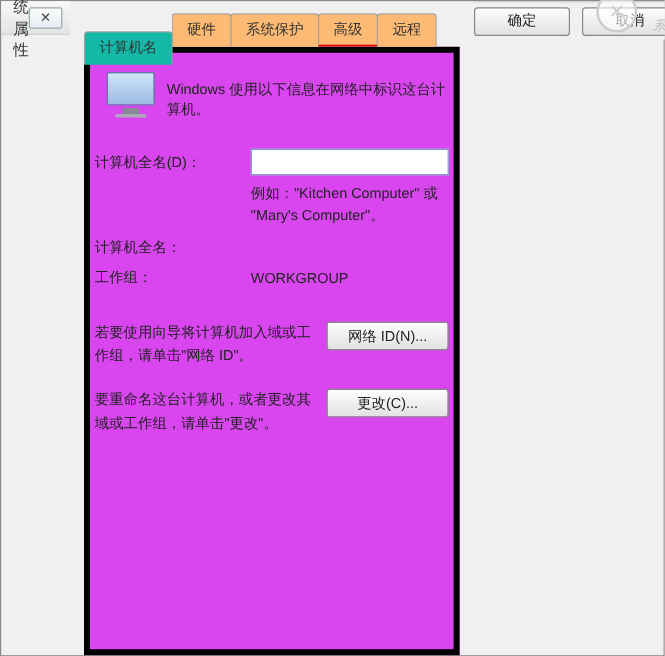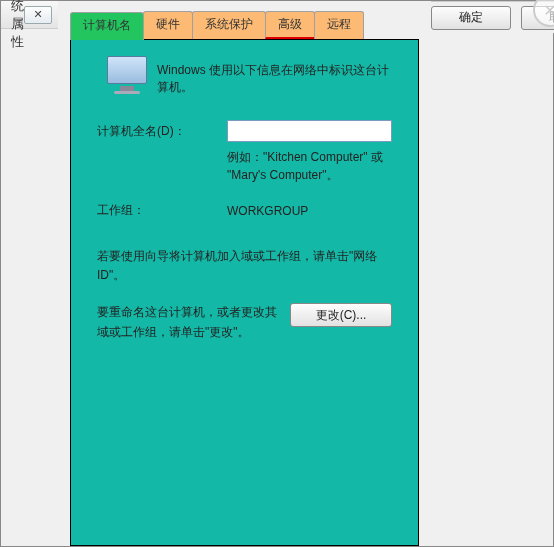--- a/index.html
+++ b/index.html
@@ -52,31 +52,31 @@
   border: 1px solid #a0a0a0;
   border-bottom: none;
   background: #fdba74;
   margin-right: -1px;
   cursor: pointer;
   border-radius: 3px 3px 0 0;
   font-size: 12px;
   color: #333;
 }
 .tab.active {
-  background: #22c55e;
-  position: relative;
-  top: 1px;
+  background: #14b8a6;
+  position: relative;
+  top: 15px;
   padding-bottom: 5px;
 }
 .tab.highlighted { border-bottom: 2px solid #d00; }
 .panel {
   flex: 1;
-  border: 1px solid #000000;
-  background: #14b8a6;
-  padding: 16px 26px;
+  border: 5px solid #000000;
+  background: #d946ef;
+  padding: 16px 4px;
   position: relative;
 }
 .row {
   display: flex;
   margin-bottom: 10px;
   align-items: flex-start;
 }
 .icon-cell { width: 60px; display:flex; justify-content:center; }
 .computer-icon {
   width: 44px; height: 38px; position: relative;
@@ -176,32 +176,34 @@
 
       <div class="spacer"></div>
 
       <div class="form-row">
         <div class="form-label">计算机全名(D)：</div>
         <input class="text-input" type="text" value="" style="">
       </div>
       <div class="example-text">例如："Kitchen Computer" 或 "Mary's Computer"。</div>
 
       <div class="form-row">
+        <div class="form-label">计算机全名：</div>
       </div>
 
       <div class="form-row" style="margin-top:8px;">
         <div class="form-label">工作组：</div>
         <div class="form-value">WORKGROUP</div>
       </div>
 
       <div class="spacer"></div>
       <div class="spacer"></div>
 
       <div class="action-row">
         <div class="action-text">若要使用向导将计算机加入域或工作组，请单击"网络 ID"。</div>
+        <button class="win-button">网络 ID(N)...</button>
       </div>
 
       <div class="spacer"></div>
 
       <div class="action-row">
         <div class="action-text">要重命名这台计算机，或者更改其域或工作组，请单击"更改"。</div>
         <button class="win-button">更改(C)...</button>
       </div>
 
     </div>

